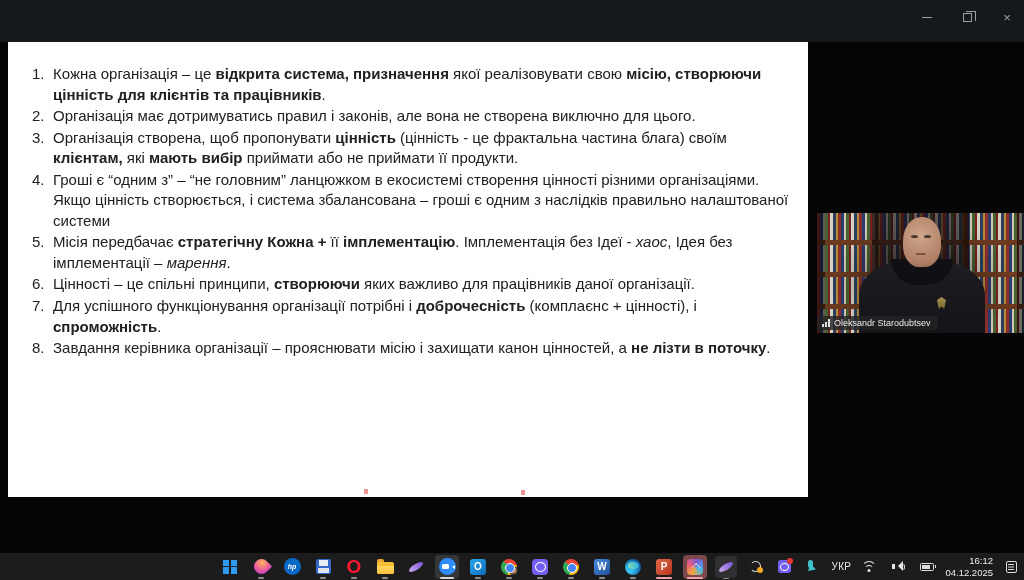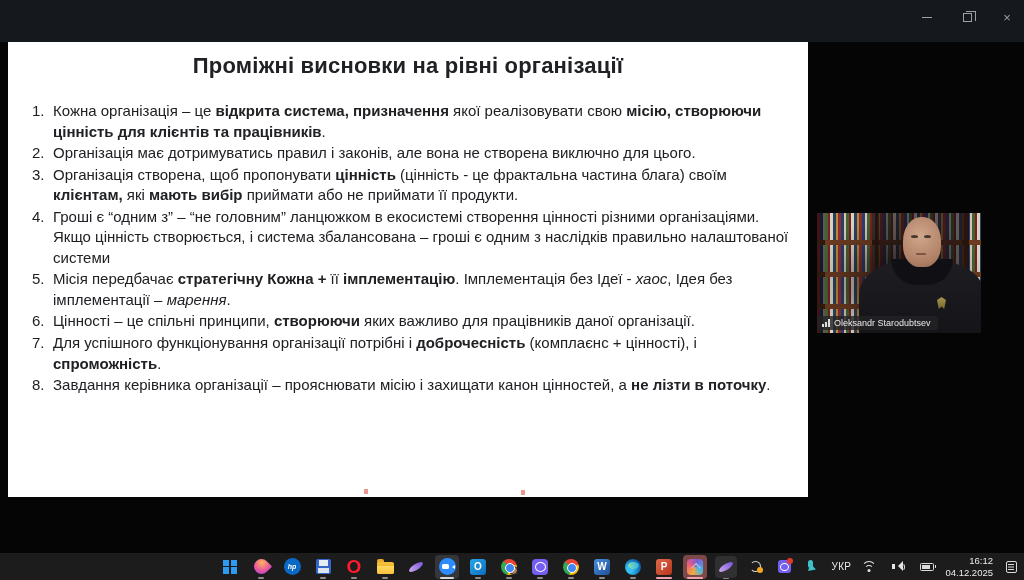--- a/index.html
+++ b/index.html
@@ -25,21 +25,21 @@
                 font-size:15px; line-height:1.37; }
   .slide-list li { counter-increment:n; position:relative; padding-left:21px; margin:1px 0; }
   .slide-list li::before { content:counter(n) "."; position:absolute; left:0; top:0; }
   .b { font-weight:bold; }
   .i { font-style:italic; }
   .footnote-mark { position:absolute; width:4px; height:5px; background:#e8847f; opacity:.85; }
   .fm1 { left:356px; top:447px; }
   .fm2 { left:513px; top:448px; }
 
   
-  .webcam { position:absolute; left:817px; top:213px; width:164px; height:120px; overflow:hidden;
+  .webcam { position:absolute; left:817px; top:213px; width:207px; height:120px; overflow:hidden;
             background:#241a12; }
   .books { position:absolute; inset:0;
     background:
       repeating-linear-gradient(90deg,
         #8d2f2a 0 3px, #2e3b6e 3px 6px, #cfc7b6 6px 8px, #46622f 8px 11px,
         #7a1f24 11px 13px, #d8d2c2 13px 16px, #29415f 16px 19px, #b8893a 19px 21px),
       #3a2417; }
   .books::before { content:""; position:absolute; inset:0;
     background:
       linear-gradient(0deg, transparent 0 24px, #6b3a20 24px 29px, transparent 29px 56px,
@@ -183,21 +183,20 @@
           <span class="min-line"></span>
         </div>
       <div class="wc">
           <span class="restore-box"></span>
         </div>
       <div class="wc">×</div>
     </div>
   </div>
 
   <div class="slide">
-    <div class="slide-title">Проміжні висновки на рівні організації</div>
     <ol class="slide-list">
         <li><span>Кожна організація – це </span><span class="b">відкрита система,</span><span> </span><span class="b">призначення</span><span> якої реалізовувати свою </span><span class="b">місію, створюючи цінність для клієнтів та працівників</span><span>.</span></li>
         <li><span>Організація має дотримуватись правил і законів, але вона не створена виключно для цього.</span></li>
         <li><span>Організація створена, щоб пропонувати </span><span class="b">цінність</span><span> (цінність - це фрактальна частина блага) своїм </span><span class="b">клієнтам,</span><span> які </span><span class="b">мають вибір</span><span> приймати або не приймати її продукти.</span></li>
         <li><span>Гроші є “одним з” – “не головним” ланцюжком в екосистемі створення цінності різними організаціями. Якщо цінність створюється, і система збалансована – гроші є одним з наслідків правильно налаштованої системи</span></li>
         <li><span>Місія передбачає </span><span class="b">стратегічну Кожна +</span><span> її </span><span class="b">імплементацію</span><span>. Імплементація без Ідеї - </span><span class="i">хаос</span><span>, Ідея без імплементації – </span><span class="i">марення</span><span>.</span></li>
         <li><span>Цінності – це спільні принципи, </span><span class="b">створюючи</span><span> яких важливо для працівників даної організації.</span></li>
         <li><span>Для успішного функціонування організації потрібні і </span><span class="b">доброчесність</span><span> (комплаєнс + цінності), і </span><span class="b">спроможність</span><span>.</span></li>
         <li><span>Завдання керівника організації – прояснювати місію і захищати канон цінностей, а </span><span class="b">не лізти в поточку</span><span>.</span></li>
       </ol>

